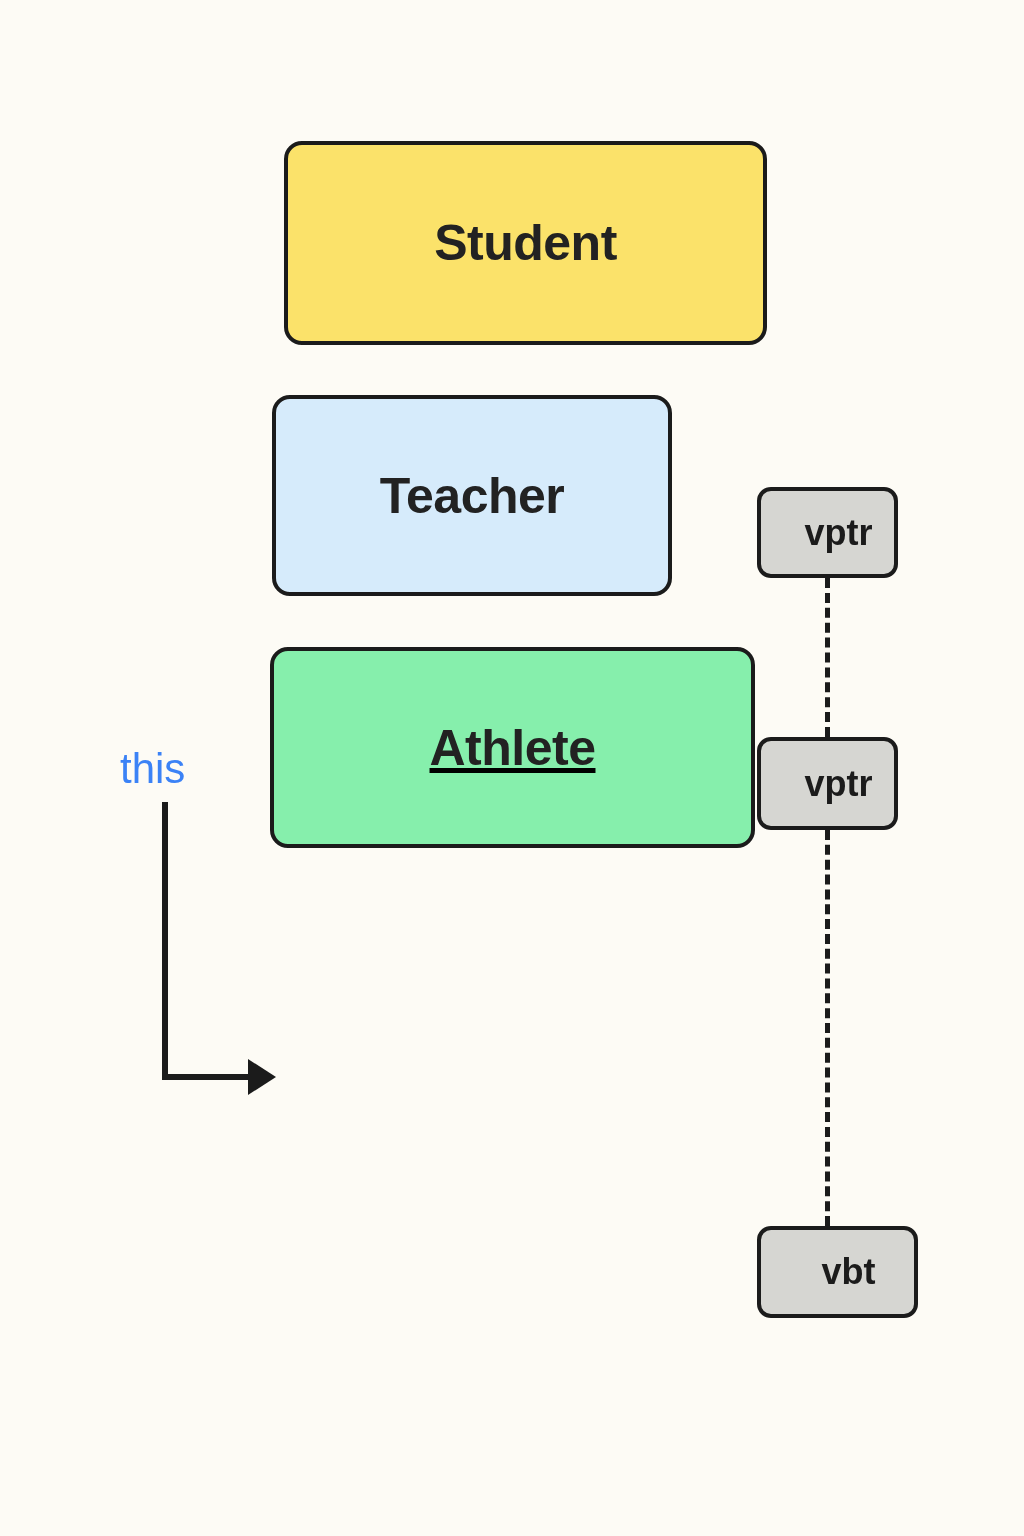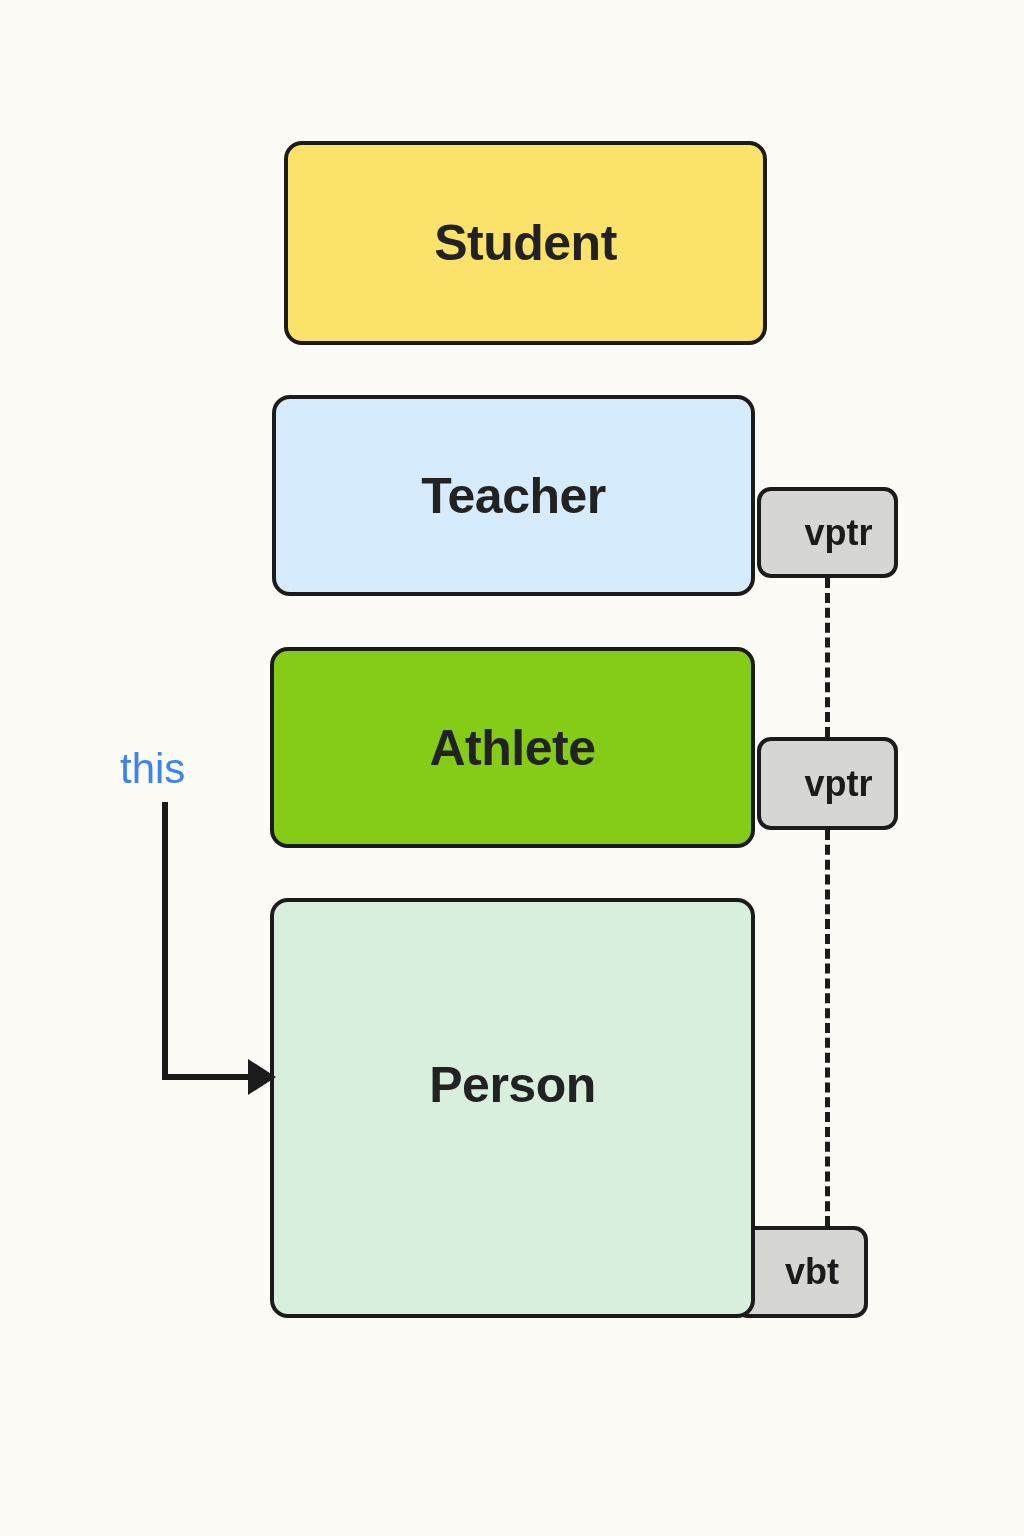--- a/index.html
+++ b/index.html
@@ -35,21 +35,21 @@
   .block-label {
     font-size: 50px;
     font-weight: bold;
     color: #222222;
     letter-spacing: -0.5px;
     line-height: 1;
     user-select: none;
   }
   .block.student  { background: #FBE26A; }
   .block.teacher  { background: #D6EBFB; }
-  .block.athlete  { background: #84cc16; }
+  .block.athlete  { background: #86efac; text-decoration: underline; }
   .block.person   { background: #D9EFDD; }
 
   
   .block.person .block-label {
     position: absolute;
     top: 158px;
   }
 
   
   .tab {
@@ -105,39 +105,36 @@
   <div class="dashed" style="left:825px; top:830px; height:396px;"></div>
 
   <div class="tab" style="left:757px; top:487px; width:141px; height:91px;">
     <span class="tab-label">vptr</span>
   </div>
 
   <div class="tab" style="left:757px; top:737px; width:141px; height:93px;">
     <span class="tab-label">vptr</span>
   </div>
 
-  <div class="tab" style="left:734px; top:1226px; width:134px; height:92px;">
+  <div class="tab" style="left:757px; top:1226px; width:161px; height:92px;">
     <span class="tab-label">vbt</span>
   </div>
 
   <div class="block student" style="left:272px; top:141px; width:483px; height:204px;margin-left:12px;">
     <span class="block-label">Student</span>
   </div>
 
-  <div class="block teacher" style="left:272px; top:395px; width:483px; height:201px;">
+  <div class="block teacher" style="left:272px; top:395px; width:400px; height:201px;">
     <span class="block-label">Teacher</span>
   </div>
 
   <div class="block athlete" style="left:270px; top:647px; width:485px; height:201px;">
     <span class="block-label">Athlete</span>
   </div>
 
-  <div class="block person" style="left:270px; top:898px; width:485px; height:420px;">
-    <span class="block-label">Person</span>
-  </div>
 
   <div class="this-label" style="left:120px; top:748px;">this</div>
 
   <svg class="this-arrow" style="left:150px; top:795px;" width="140" height="300" viewBox="0 0 140 300">
     <path d="M 15 10 L 15 282 L 105 282" fill="none" stroke="#1B1B1B" stroke-width="6" stroke-linecap="square" stroke-linejoin="miter"></path>
     <polygon points="98,264 126,282 98,300" fill="#1B1B1B"></polygon>
   </svg>
 
 </div>
 

